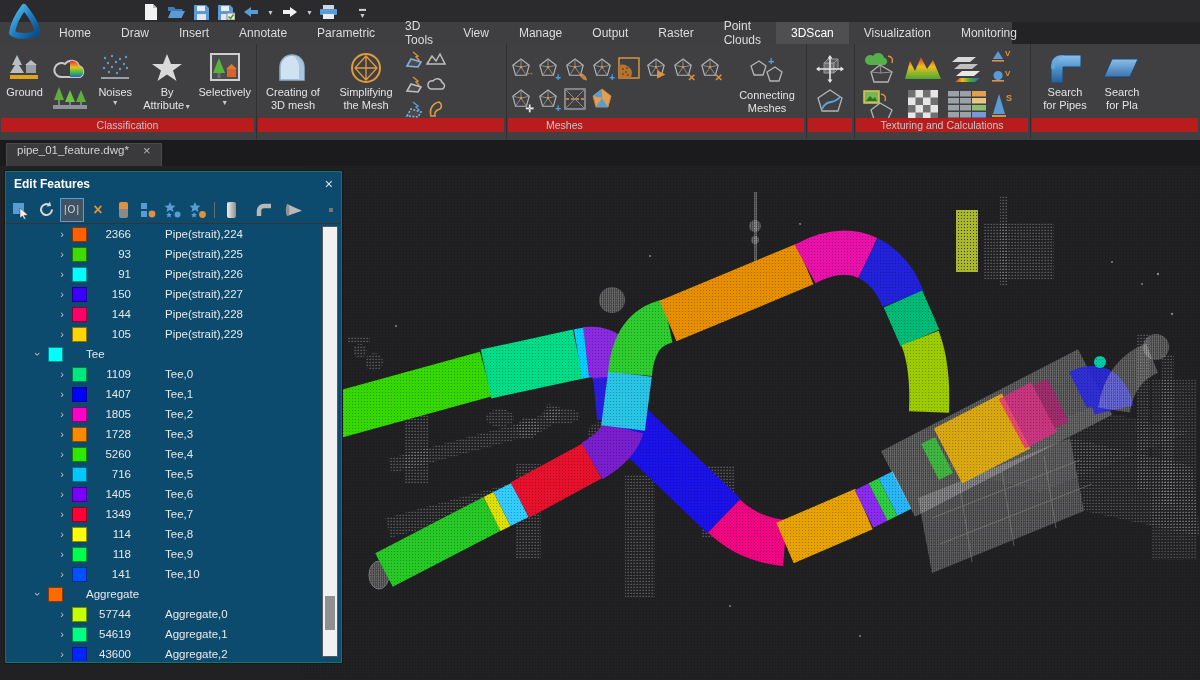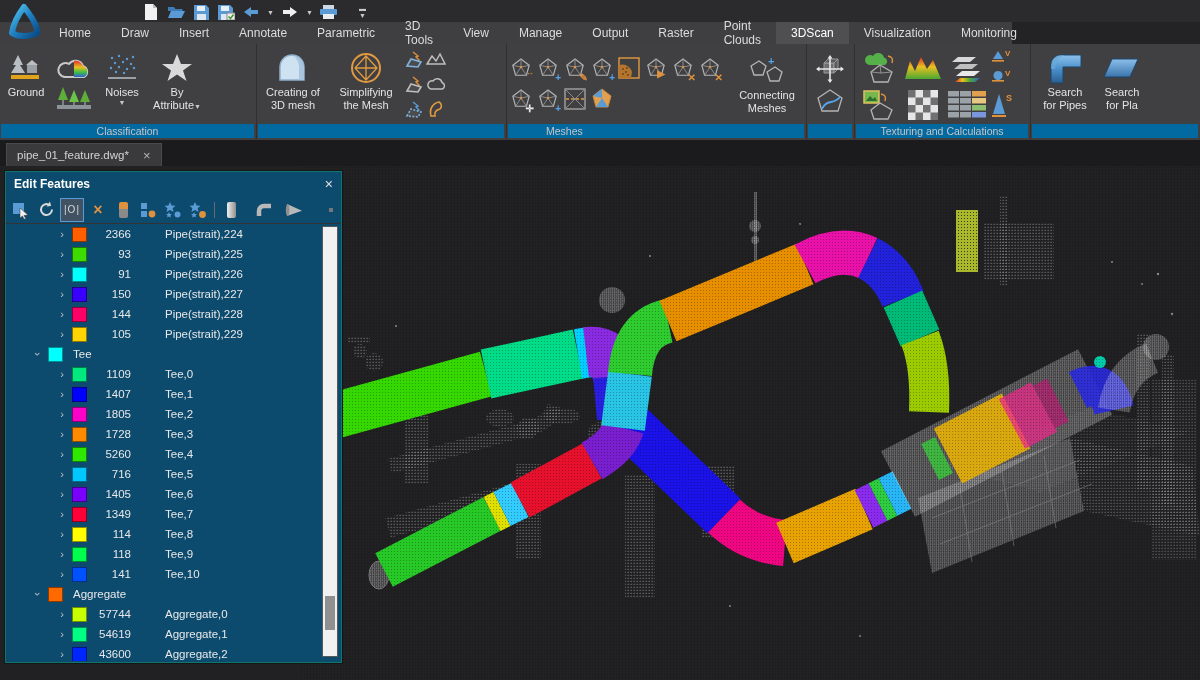--- a/index.html
+++ b/index.html
@@ -13,34 +13,34 @@
   .caret{color:#c8c8c8;font-size:7px;line-height:7px;}
   
   .menubar{position:absolute;left:44px;top:22px;right:0;height:22px;display:flex;align-items:stretch;}
   .mtab{padding:0 15px;display:flex;align-items:center;color:#dcdcdc;font-size:12px;cursor:default;}
   .mtab.active{background:#4f4f51;color:#ffffff;}
   
   .ribbon{position:absolute;left:0;top:44px;width:1200px;height:96px;background:#404042;
     border-bottom:1px solid #2a2a2a;display:flex;overflow:hidden;}
   .rgroup{position:relative;height:95px;border-right:1px solid #303032;box-sizing:border-box;flex:none;}
   .rgroup .gbody{position:absolute;left:0;top:0;right:1px;bottom:16px;display:flex;align-items:center;}
-  .rgroup .glab{position:absolute;left:1px;right:2px;bottom:1px;height:14px;background:#0369a1;
+  .rgroup .glab{position:absolute;left:1px;right:2px;bottom:7px;height:14px;background:#b91c1c;
     color:#c6c6c6;font-size:10.5px;text-align:center;line-height:14px;white-space:nowrap;overflow:hidden;}
   .bigbtn{display:flex;flex-direction:column;align-items:center;justify-content:flex-start;
     padding-top:5px;height:72px;color:#e3e3e3;font-size:11px;line-height:12.5px;text-align:center;}
   .bigbtn .bicon{height:36px;display:flex;align-items:center;justify-content:center;}
   .stackcol{display:flex;flex-direction:column;justify-content:center;gap:3px;}
   .sico{width:22px;height:22px;display:flex;align-items:center;justify-content:center;}
   .meshcell{position:relative;width:27px;height:31px;display:flex;align-items:center;justify-content:center;}
   .badge{position:absolute;right:0px;bottom:1px;font-size:10px;font-weight:bold;line-height:10px;}
   .b-blue{color:#55a3e8;} .b-org{color:#e0913d;} .b-wht{color:#eaeaea;}
   
   .tabbar{position:absolute;left:0;top:140px;width:1200px;height:26px;background:#1b1b1d;}
   .doctab{position:absolute;left:6px;top:3px;height:22px;background:#3a3a3c;border:1px solid #4a4a4c;border-bottom:none;
-    display:flex;align-items:center;padding:0 10px;color:#d2d2d2;font-size:11.5px;gap:14px;}
+    display:flex;align-items:flex-start;padding:0 10px;color:#d2d2d2;font-size:11.5px;gap:14px;}
   .doctab .x{color:#b4b4b4;font-size:13px;line-height:13px;}
   
   .viewport{position:absolute;left:0;top:166px;width:1200px;height:514px;background:#212123;overflow:hidden;}
   
   .panel{position:absolute;left:5px;top:171px;width:337px;height:492px;background:#0c4a6e;
     border:1px solid #0f766e;box-sizing:border-box;box-shadow:0 0 0 1px #161616;z-index:10;}
   .phead{height:24px;display:flex;align-items:center;padding:0 8px;}
   .phead .ptitle{color:#ffffff;font-weight:bold;font-size:12px;flex:1;}
   .phead .x{color:#e0e0e0;font-size:14px;}
   .ptool{height:27px;display:flex;align-items:center;gap:3px;padding:0 4px;border-bottom:1px solid #333335;}
@@ -48,21 +48,21 @@
   .tsep{width:1px;height:16px;background:#6a6a6c;margin:0 2px;}
   .tree{position:absolute;left:1px;right:1px;top:52px;bottom:1px;overflow:hidden;}
   .trow{height:20px;display:flex;align-items:center;font-size:11.5px;color:#e8e8e8;}
   .trow .chev{width:10px;color:#c0c0c0;font-size:11px;display:inline-block;text-align:center;}
   .trow .chev.open{transform:rotate(90deg);}
   .trow.child{padding-left:50px;}
   .trow.group{padding-left:26px;}
   .swatch{width:15px;height:15px;margin-left:5px;border:1px solid rgba(0,0,0,.45);box-sizing:border-box;flex:none;}
   .count{width:42px;text-align:right;margin-left:2px;flex:none;}
   .flabel{margin-left:34px;white-space:nowrap;}
-  .glabel{margin-left:10px;white-space:nowrap;}
+  .glabel{margin-left:23px;white-space:nowrap;}
   .vscroll{position:absolute;right:3px;top:54px;bottom:5px;width:14px;background:#f1f1f1;border:1px solid #58585a;}
   .vthumb{position:absolute;left:2px;right:2px;top:86%;height:34px;background:#909090;}
   .cylico{width:9px;height:16px;border-radius:2px;}
 </style>
 </head>
 <body>
 
 <div class="chrome">
 
   <div class="titlebar">
@@ -216,20 +216,33 @@
         </div>
         <div class="bigbtn" style="width:58px">
           <span class="bicon">
             <svg width="32" height="30" viewBox="0 0 32 30">
                 <path d="M16,1 L20,11 H31 L22,17.5 L25.5,28 L16,21.5 L6.5,28 L10,17.5 L1,11 H12 Z" fill="#d9d9d9"></path>
               </svg>
             </span>
           <span>By</span>
           <span><span>Attribute</span><span class="caret">▼</span></span>
         </div>
+        <div class="bigbtn" style="width:64px">
+          <span class="bicon">
+            <svg width="30" height="30" viewBox="0 0 30 30">
+                <rect x="1" y="1" width="28" height="26" fill="#4c4c4e" stroke="#cfcfcf" stroke-width="2"></rect>
+                <path d="M9,5 L15,20 H3 Z" fill="#58b43a"></path>
+                <rect x="7.5" y="20" width="3" height="5" fill="#6a7077"></rect>
+                <path d="M17,16 h9 v8 h-9 z" fill="#d86428"></path>
+                <path d="M16,16 l5.5,-5 5.5,5 z" fill="#e07838"></path>
+              </svg>
+            </span>
+          <span>Selectively</span>
+          <span class="caret">▼</span>
+        </div>
       </div>
       <div class="glab">Classification</div>
     </div>
 
     <div class="rgroup" style="width:250px">
       <div class="gbody">
         <div class="bigbtn" style="width:72px">
           <span class="bicon">
             <svg width="34" height="30" viewBox="0 0 34 30">
                 <path d="M4,27 V14 a12,12 0 0 1 24,0 V27 Z" fill="#cfe2f1" stroke="#8fb0cc" stroke-width="1.5"></path>

